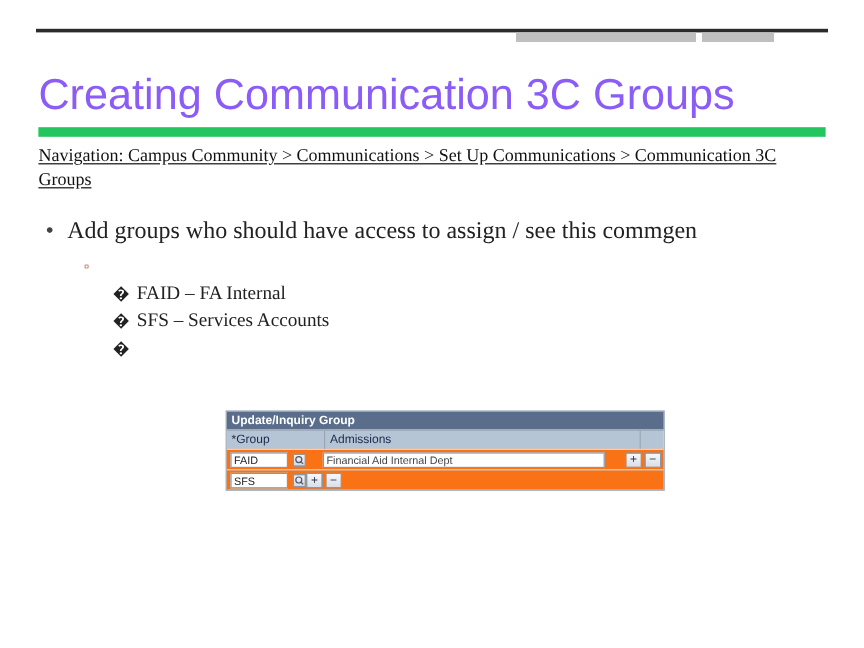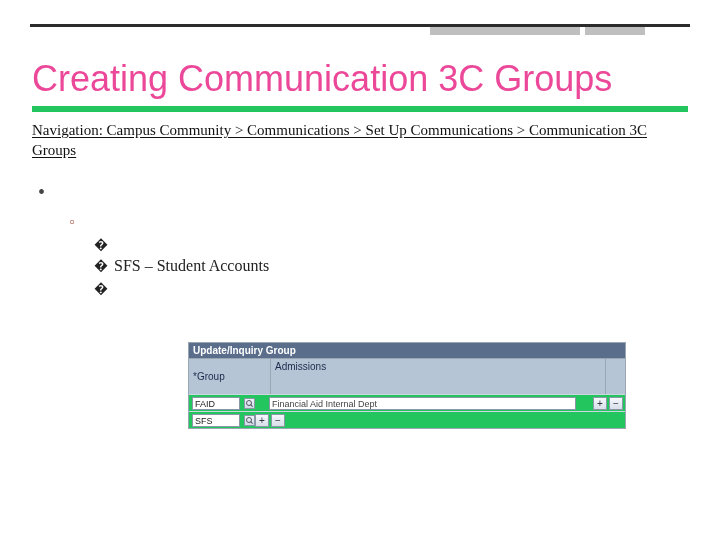--- a/index.html
+++ b/index.html
@@ -36,22 +36,22 @@
     width: 60px;
     background: #bfbfbf;
   }
   .title {
     position: absolute;
     top: 58px;
     left: 32px;
     right: 32px;
     font-family: 'Trebuchet MS', 'Segoe UI', sans-serif;
     font-size: 36px;
-    color: #ec4899;
-    border-bottom: 6px solid #22c55e;
+    color: #8b5cf6;
+    border-bottom: 8px solid #22c55e;
     padding-bottom: 6px;
   }
   .nav {
     position: absolute;
     top: 120px;
     left: 32px;
     right: 44px;
     font-size: 15px;
     line-height: 1.35;
     color: #111;
@@ -85,46 +85,46 @@
     display: flex;
     font-size: 16px;
     color: #222;
     line-height: 1.45;
   }
   .bullet3 .box { width: 20px; font-family: Arial, sans-serif; font-size:14px; padding-top:1px;}
   .screenshot {
     position: absolute;
     top: 342px;
     left: 188px;
-    width: 438px;
+    width: 366px;
     border: 1px solid #9aa7b3;
     font-family: Arial, sans-serif;
     font-size: 10px;
   }
   .ss-title {
     background: #5a6e8c;
     color: #fff;
     padding: 2px 4px;
     font-weight: bold;
     font-size: 10px;
   }
   .ss-header {
     display: flex;
     background: #b6c5d6;
     color: #1b2a4a;
     border-top: 1px solid #9aa7b3;
   }
-  .ss-col-group { width: 82px; padding: 12px 4px; border-right:1px solid #9aa7b3; }
+  .ss-col-group { width: 82px; padding: 2px 4px; border-right:1px solid #9aa7b3; }
   .ss-col-desc { flex: 1; padding: 2px 4px; }
   .ss-col-end { width: 20px; border-left:1px solid #9aa7b3; }
   .ss-row {
     display: flex;
     height: 17px;
     align-items: center;
-    background: #22c55e;
+    background: #f97316;
     border-top: 1px solid #cdd6e1;
   }
   .ss-input {
     margin-left:3px;
     width: 48px;
     height: 13px;
     background:#fff;
     border:1px solid #8a97a6;
     font-size:9px;
     padding:0 2px;
@@ -183,32 +183,34 @@
 <div class="topaccent"></div>
 <div class="topaccent3"></div>
 
 <div class="title">Creating Communication 3C Groups</div>
 
 <div class="nav">Navigation: Campus Community &gt; Communications  &gt; Set Up Communications &gt; Communication 3C Groups</div>
 
 <div class="content">
   <div class="bullet1">
     <div class="dot">•</div>
+    <div>Add groups who should have access to assign / see this commgen</div>
   </div>
   <div class="lev2wrap">
     <div class="bullet2">
       <div class="dot">▫</div>
     </div>
     <div class="lev3wrap">
       <div class="bullet3">
         <div class="box">�</div>
+        <div>FAID – FA Internal</div>
       </div>
       <div class="bullet3">
         <div class="box">�</div>
-        <div>SFS – Student Accounts</div>
+        <div>SFS – Services Accounts</div>
       </div>
       <div class="bullet3">
         <div class="box">�</div>
       </div>
     </div>
   </div>
 </div>
 
 <div class="screenshot">
   <div class="ss-title">Update/Inquiry Group</div>

